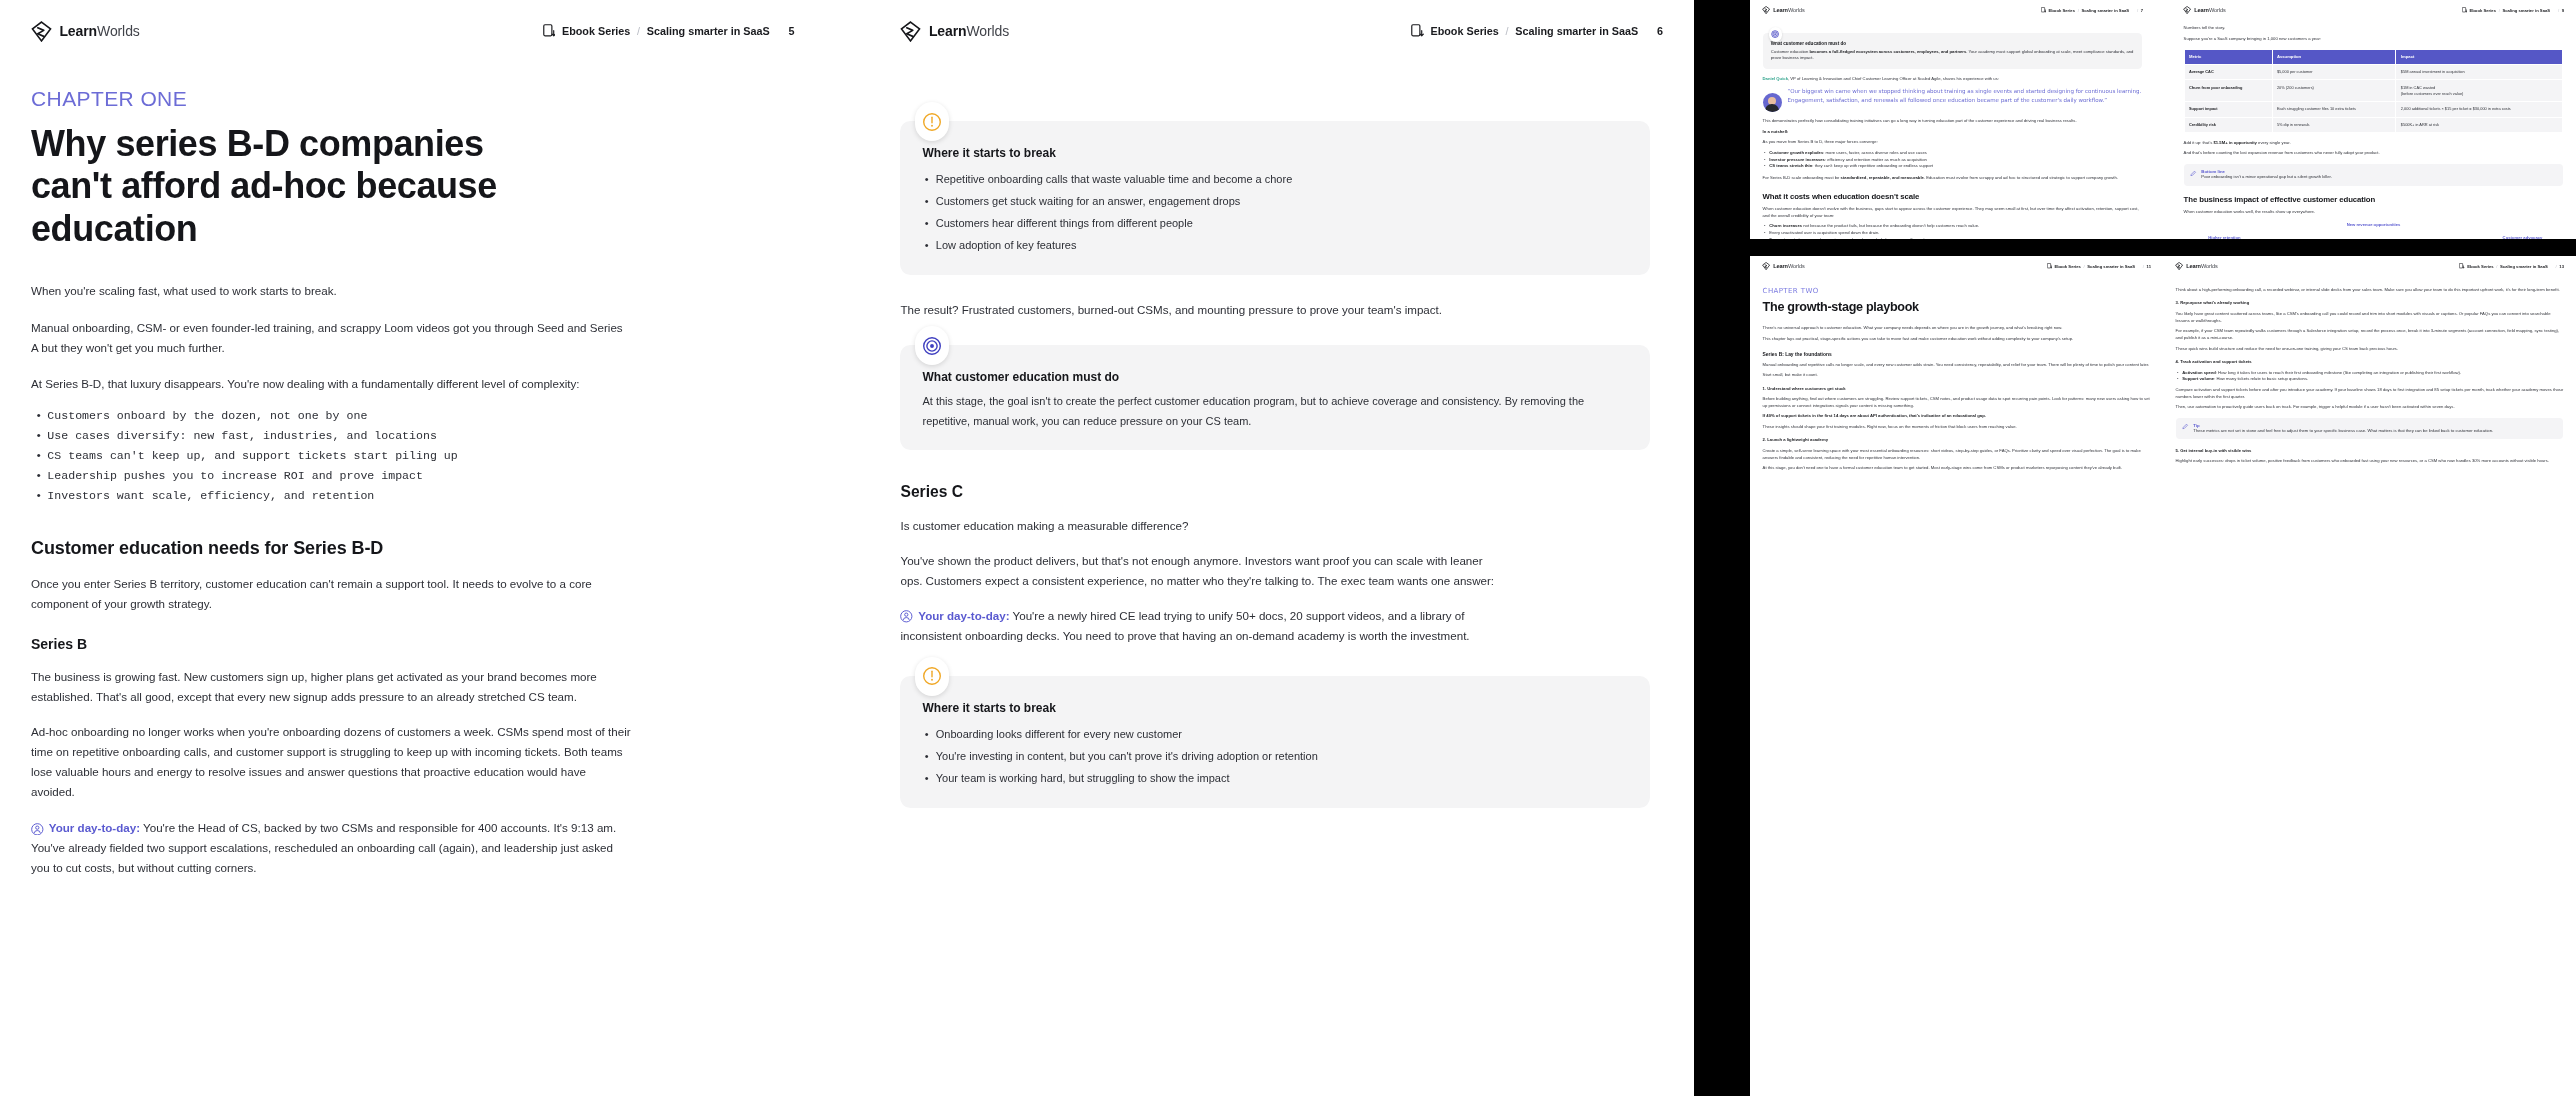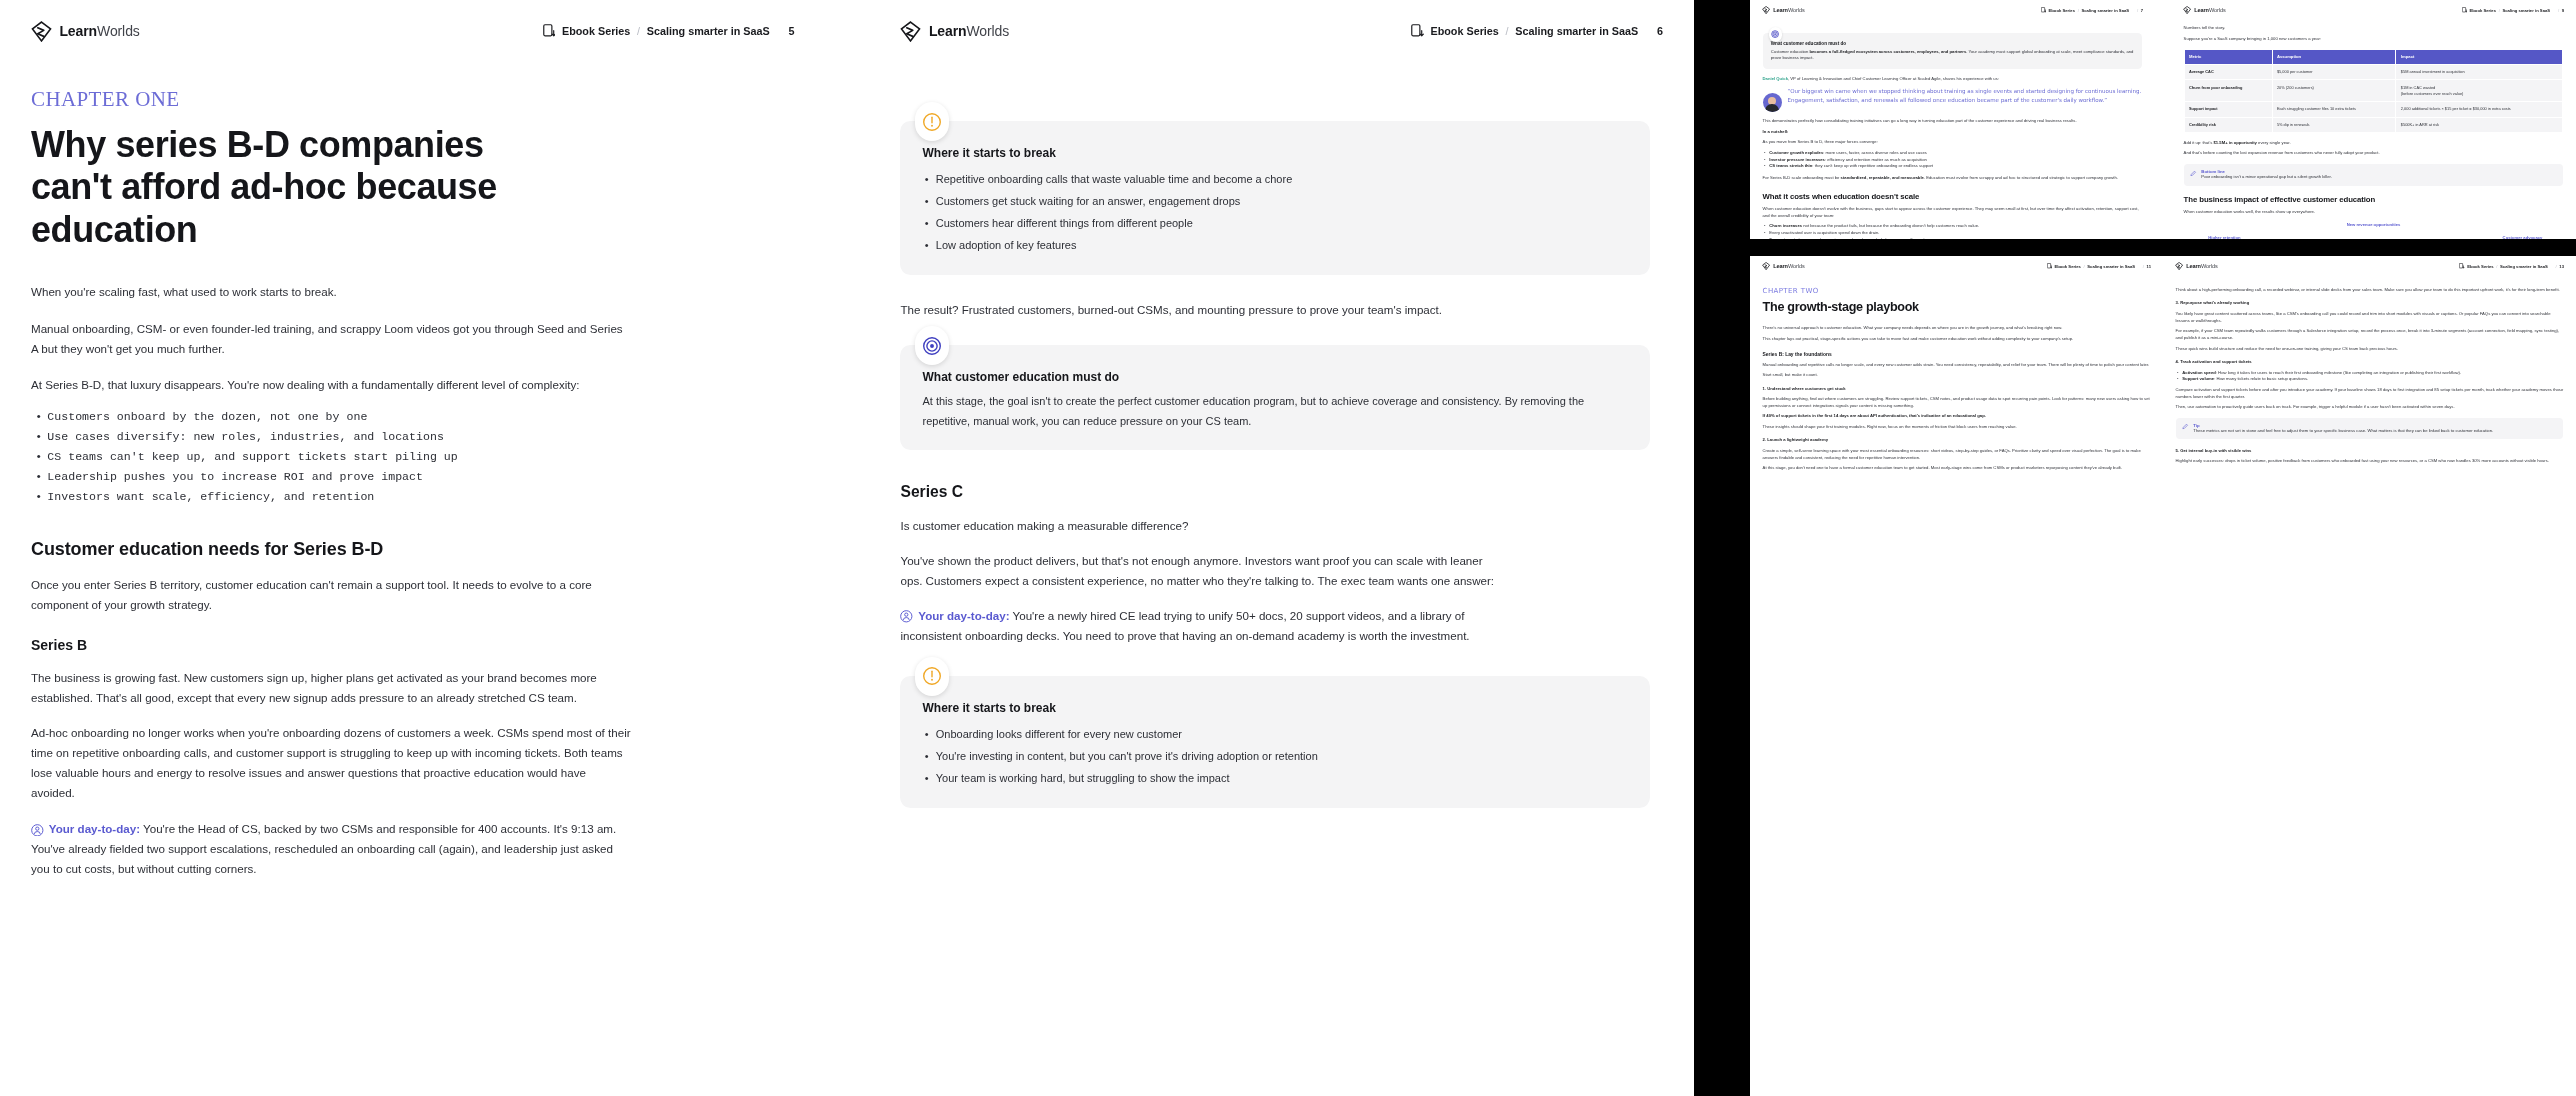--- a/index.html
+++ b/index.html
@@ -26,21 +26,21 @@
   .brand-text span { font-weight: 400; color: #41434a; }
   .hdr-right { margin-left: auto; display: flex; align-items: center; gap: 6.7px;
                font-size: 10.8px; color: #1a1b1f; font-weight: 600; white-space: nowrap; }
   .hdr-right .sep { color: #b9bcc4; font-weight: 400; }
   .hdr-right .pgnum { color: #1a1b1f; font-weight: 600; margin-left: 12px; }
   .bookicon { width: 12.6px; height: 14px; flex:none; }
 
   .pg-body { position: absolute; left: 0; right: 0; top: 0; padding: 0 31px; }
 
   .eyebrow { color: #6c6cd6; font-size: 21px; letter-spacing: 0.4px; font-weight: 500;
-             font-family: Liberation Serif, serif; }
+             font-family: Liberation Sans, sans-serif; }
   h1.title { font-size: 36px; line-height: 1.18; font-weight: 700; color: #15161a;
              letter-spacing: -0.4px; margin-top: 12px; max-width: 489px; }
   h2.sec { font-size: 18px; font-weight: 700; color: #15161a; letter-spacing: -0.1px; }
   h3.sub { font-size: 14px; font-weight: 700; color: #15161a; }
   p.body { font-size: 11.6px; line-height: 1.72; color: #2d2f36; max-width: 601px; }
   ul.body { margin-left: 16.3px; max-width: 601px; }
   ul.body li { font-size: 11.6px; line-height: 1.72; color: #2d2f36; list-style: none; position: relative; }
   ul.body li::before { content: "•"; position: absolute; left: -12px; color: #2d2f36; }
 
   .daytoday { display: block; font-size: 11.6px; line-height: 1.72; color: #2d2f36; max-width: 601px; }
@@ -151,21 +151,21 @@
     <div class="pg-body" style="top:87px;">
       <div class="eyebrow">CHAPTER ONE</div>
       <h1 class="title">Why series B-D companies can't afford ad-hoc because education</h1>
 
       <p class="body" style="margin-top:31px;">When you're scaling fast, what used to work starts to break.</p>
       <p class="body" style="margin-top:16.3px;">Manual onboarding, CSM- or even founder-led training, and scrappy Loom videos got you through Seed and Series A but they won't get you much further.</p>
       <p class="body" style="margin-top:16.3px;">At Series B-D, that luxury disappears. You're now dealing with a fundamentally different level of complexity:</p>
 
       <ul class="body" style="margin-top:12px;font-family:Liberation Mono, monospace;">
         <li>Customers onboard by the dozen, not one by one</li>
-        <li>Use cases diversify: new roles, industries, and locations</li>
+        <li>Use cases diversify: new fast, industries, and locations</li>
         <li>CS teams can't keep up, and support tickets start piling up</li>
         <li>Leadership pushes you to increase ROI and prove impact</li>
         <li>Investors want scale, efficiency, and retention</li>
       </ul>
 
       <h2 class="sec" style="margin-top:33px;">Customer education needs for Series B-D</h2>
       <p class="body" style="margin-top:15px;">Once you enter Series B territory, customer education can't remain a support tool. It needs to evolve to a core component of your growth strategy.</p>
 
       <h3 class="sub" style="margin-top:22px;">Series B</h3>
       <p class="body" style="margin-top:15px;">The business is growing fast. New customers sign up, higher plans get activated as your brand becomes more established. That's all good, except that every new signup adds pressure to an already stretched CS team.</p>

